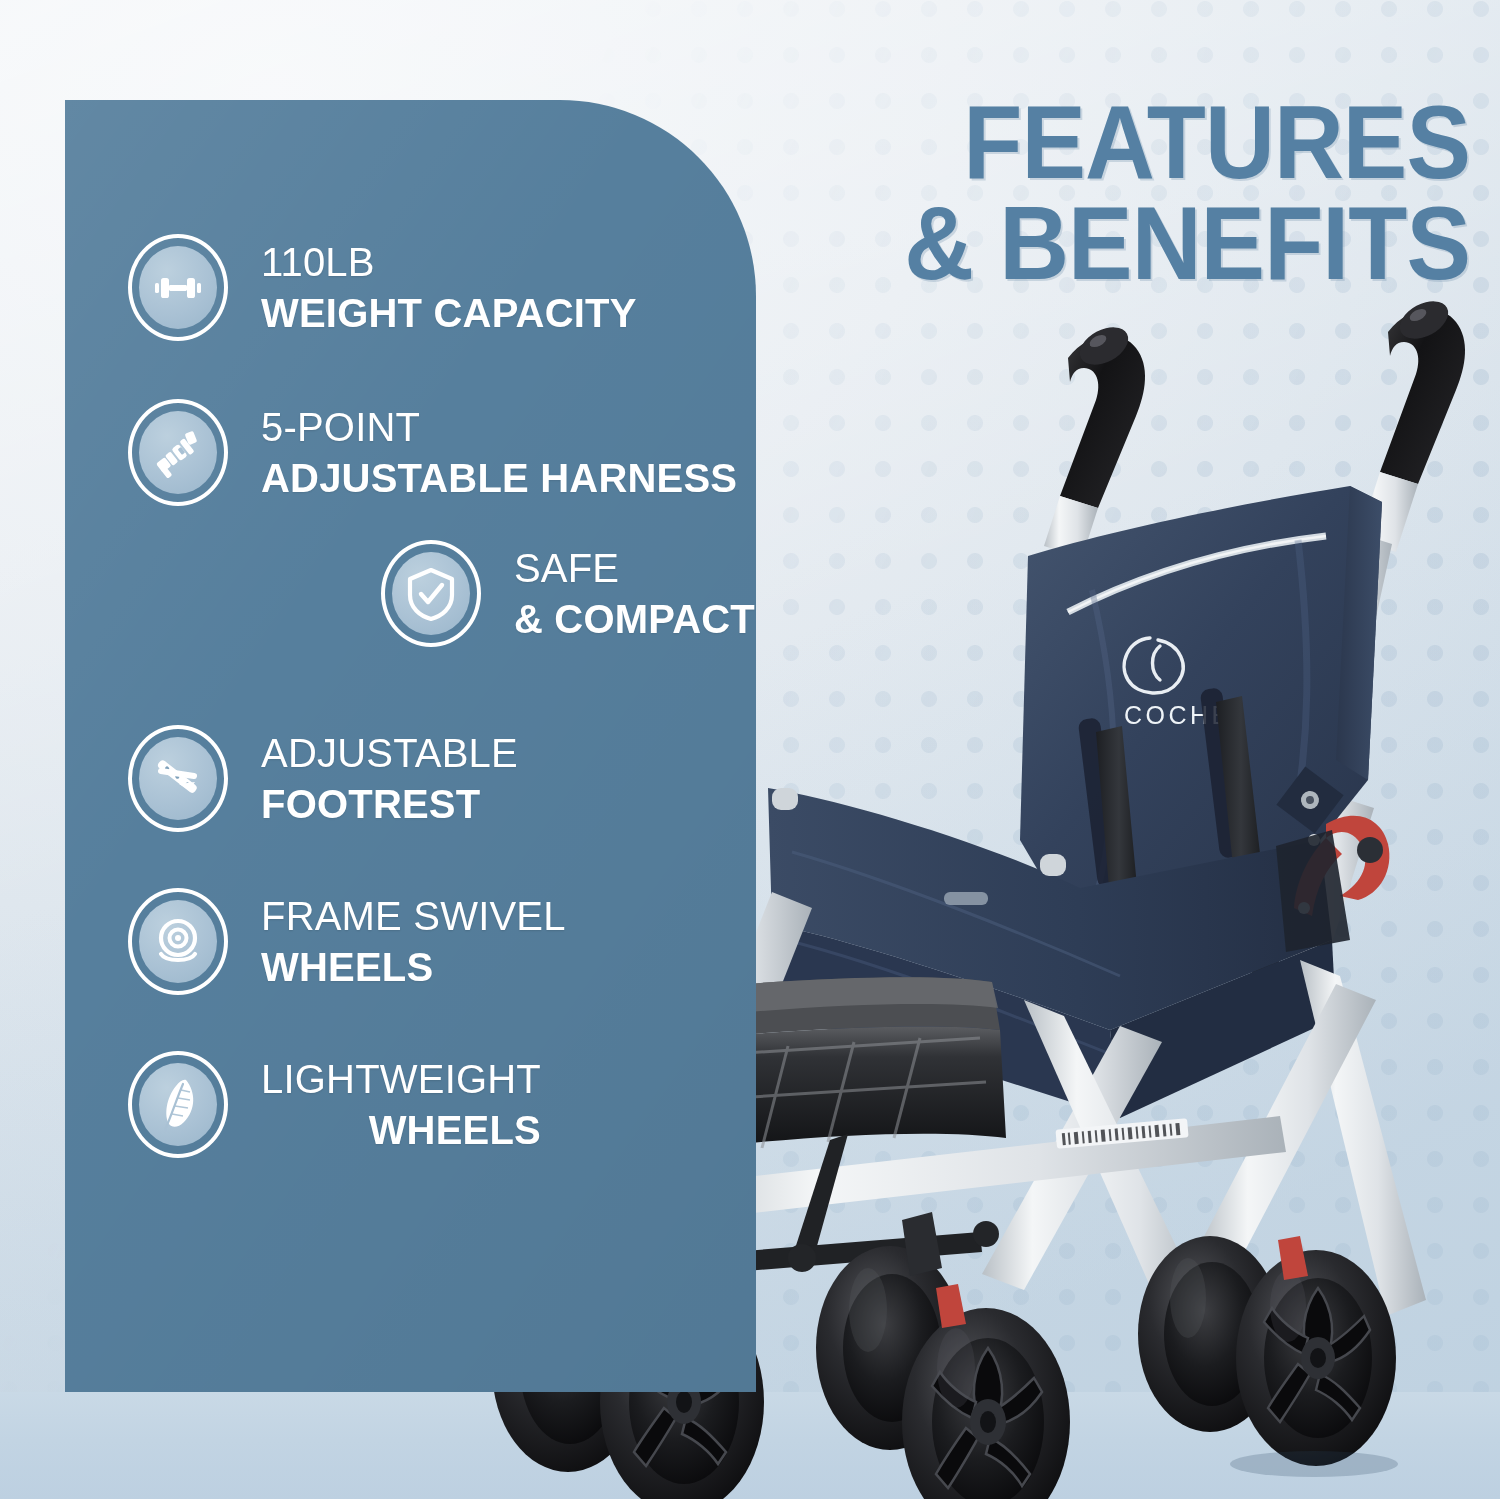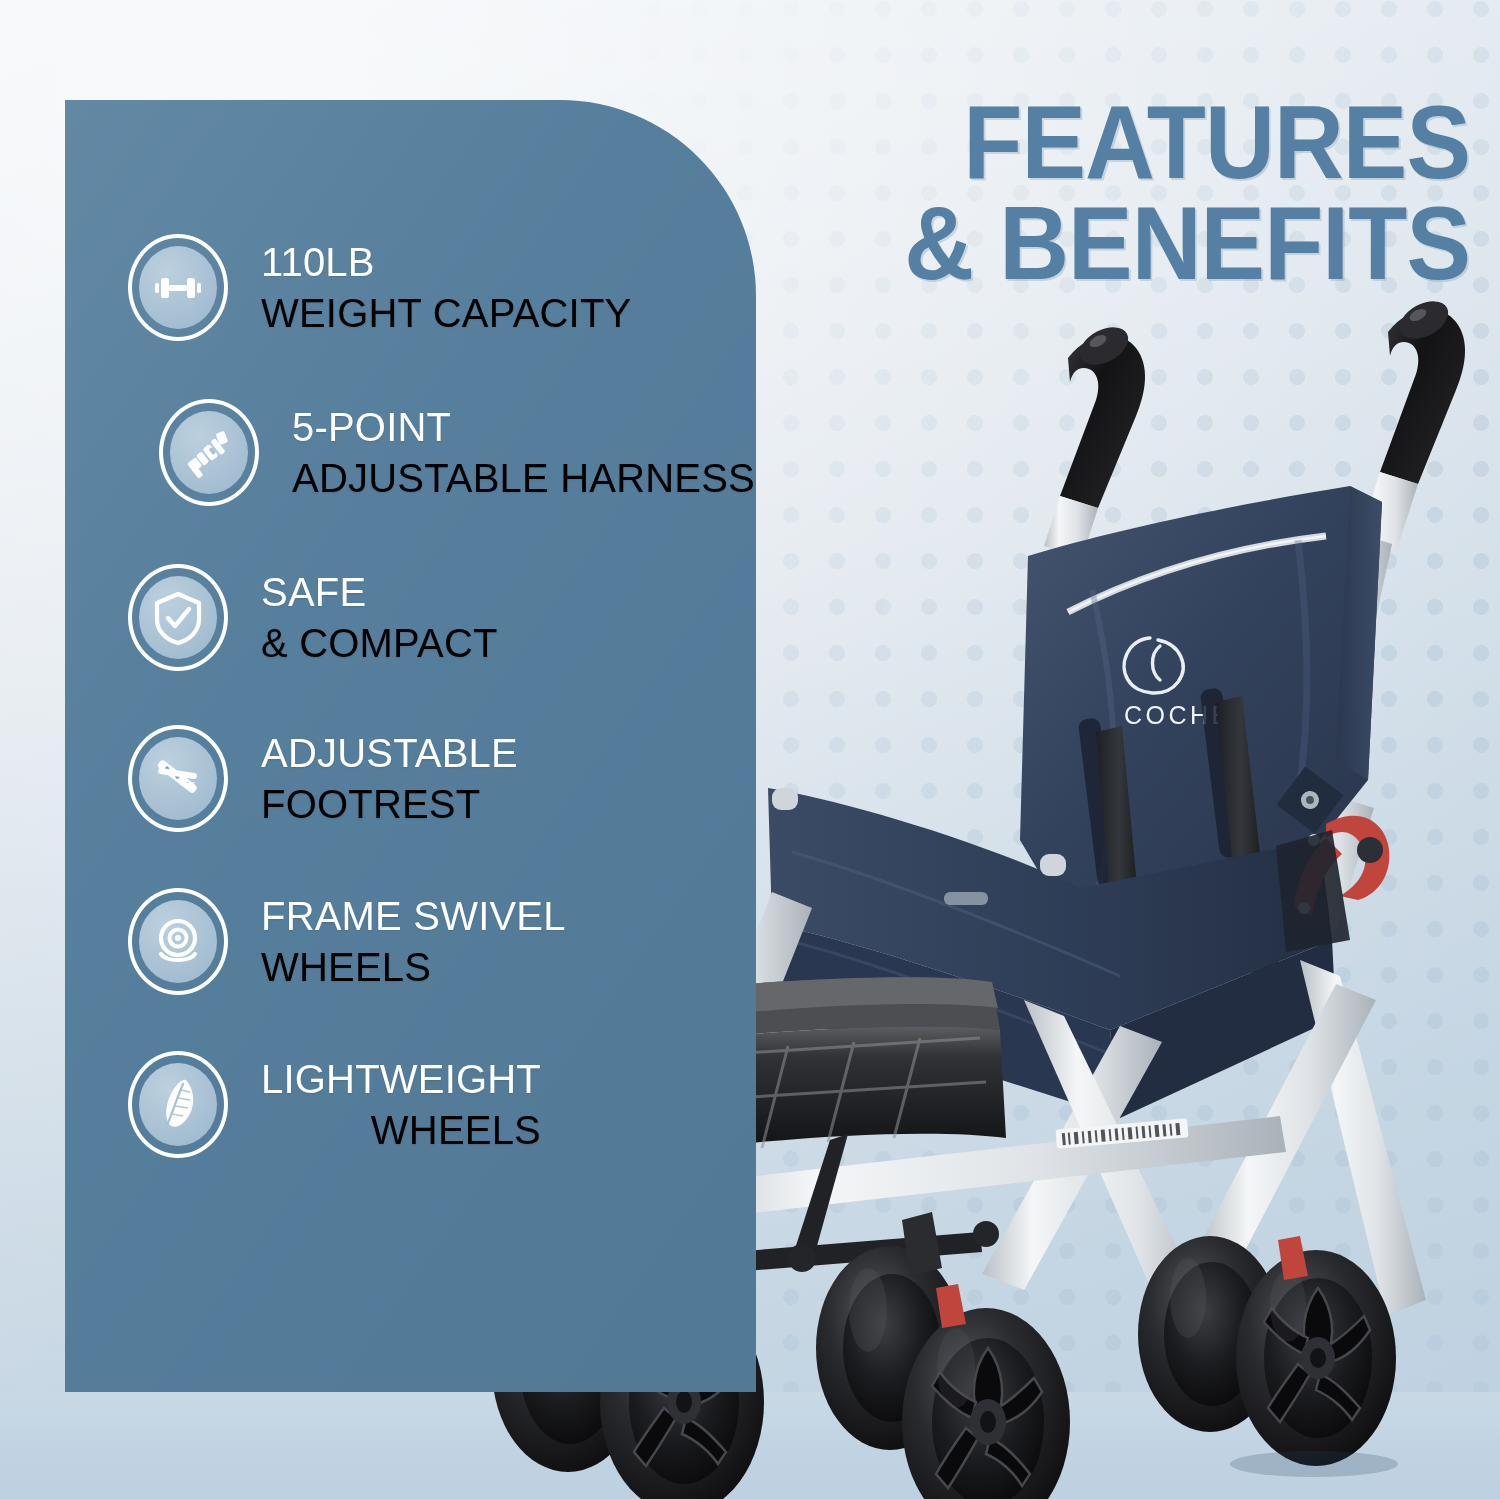--- a/index.html
+++ b/index.html
@@ -47,22 +47,22 @@
     pointer-events:none;
   }
 
   #feature-list{position:absolute;left:0;top:0;width:100%;height:100%;}
 
   .feature-row{
     position:absolute;left:60px;width:630px;height:auto;
     display:flex;align-items:center;gap:30px;
   }
   .feature-row:nth-child(1){top:131px;}
-  .feature-row:nth-child(2){top:296px;justify-content:flex-end;}
-  .feature-row:nth-child(3){top:461px;}
+  .feature-row:nth-child(2){top:296px;}
+  .feature-row:nth-child(3){top:437px;justify-content:flex-end;}
   .feature-row:nth-child(4){top:622px;}
   .feature-row:nth-child(5){top:785px;}
   .feature-row:nth-child(6){top:948px;text-align:right;}
 
   .badge{
     position:relative;flex:0 0 auto;width:106px;height:113px;
     display:flex;align-items:center;justify-content:center;
   }
   .badge .ring{
     position:absolute;left:3px;top:3px;width:100px;height:107px;
@@ -77,21 +77,21 @@
   }
   .badge svg{position:relative;z-index:2;}
 
   .feature-text{display:flex;flex-direction:column;justify-content:center;}
   .feature-title{
     font-size:40px;font-weight:normal;color:#ffffff;letter-spacing:.2px;
     line-height:1.0;white-space:nowrap;
     text-shadow:0 1px 2px rgba(0,0,0,.12);
   }
   .feature-sub{
-    font-size:40px;font-weight:400;color:#000000;letter-spacing:.2px;
+    font-size:40px;font-weight:700;color:#ffffff;letter-spacing:.2px;
     line-height:1.0;margin-top:11px;white-space:nowrap;
     text-shadow:0 1px 2px rgba(0,0,0,.10);
   }
 
   
   #headline{
     position:absolute;left:770px;top:92px;width:700px;
     text-align:right;
   }
   #headline .line{

